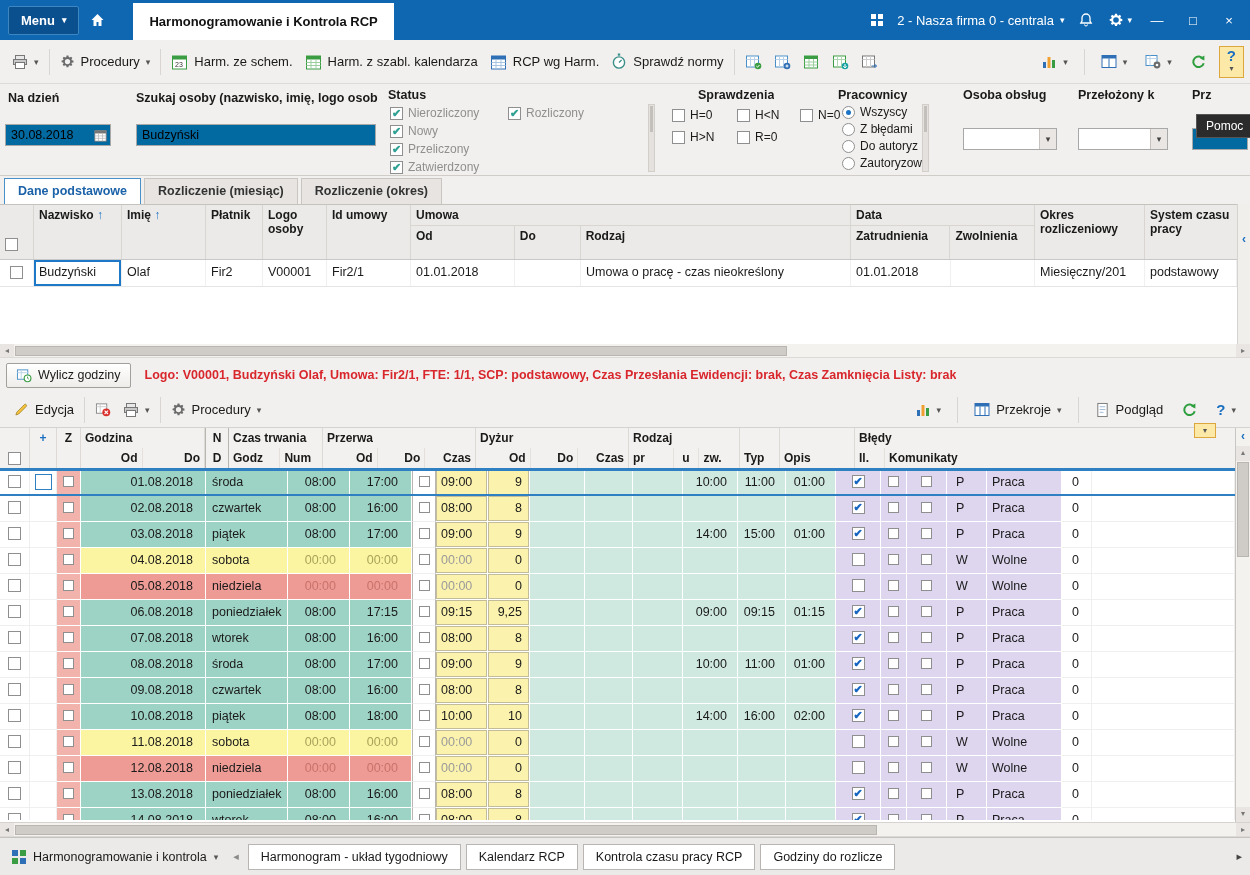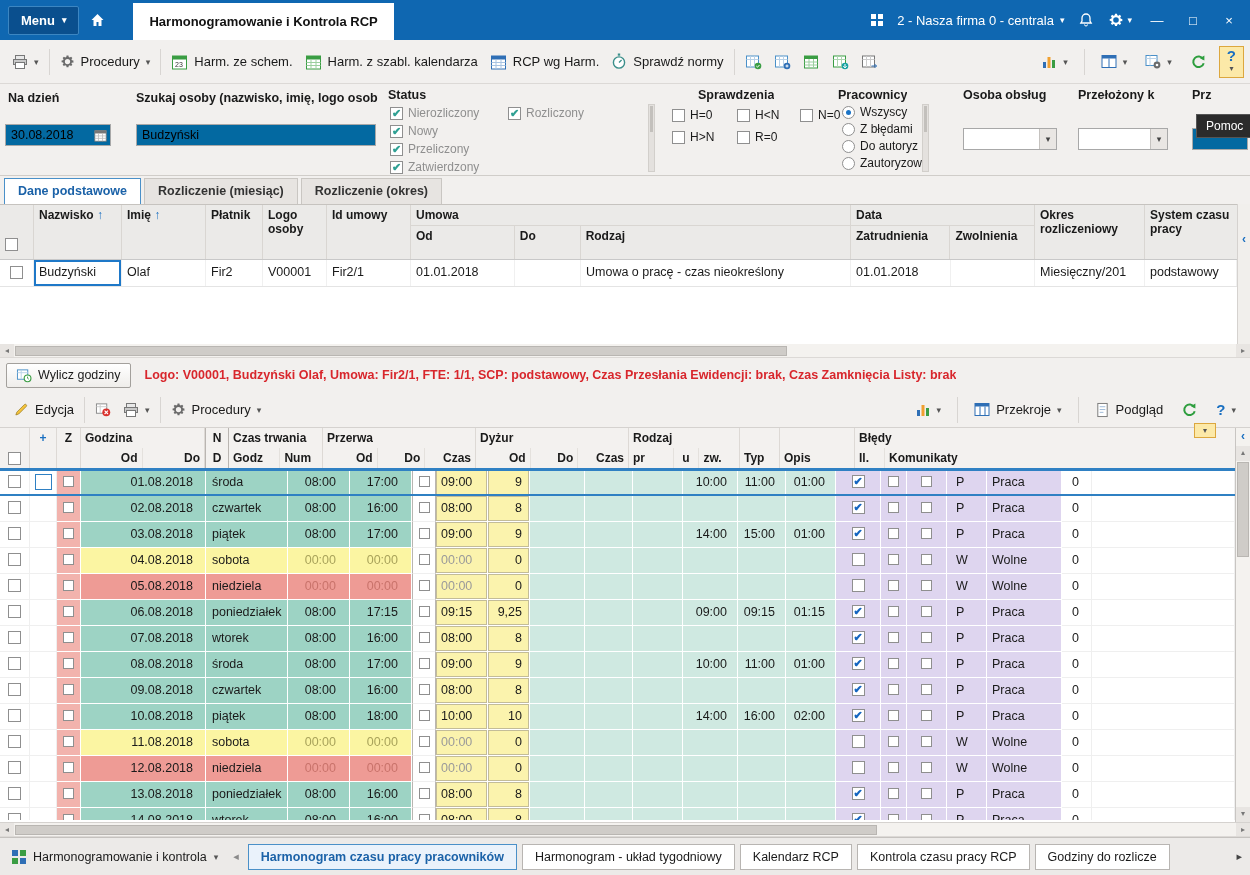--- a/index.html
+++ b/index.html
@@ -1029,21 +1029,20 @@
           <rect x="0" y="0" width="6" height="6" fill="#2f6fb5"></rect>
           <rect x="8" y="0" width="6" height="6" fill="#3a9d43"></rect>
           <rect x="0" y="8" width="6" height="6" fill="#3a9d43"></rect>
           <rect x="8" y="8" width="6" height="6" fill="#2f6fb5"></rect>
         </svg>
       <span>Harmonogramowanie i kontrola</span>
       <span class="chev">▾</span>
     </div>
     <span class="bt-chev">◂</span>
     <div class="btabs">
-        <div class="btab active">Harmonogram czasu pracy pracowników</div>
         <div class="btab">Harmonogram - układ tygodniowy</div>
         <div class="btab">Kalendarz RCP</div>
         <div class="btab">Kontrola czasu pracy RCP</div>
         <div class="btab trunc">Godziny do rozlicze</div>
       </div>
     <span class="bt-right">▸</span>
   </footer>
 
 </div>
 

